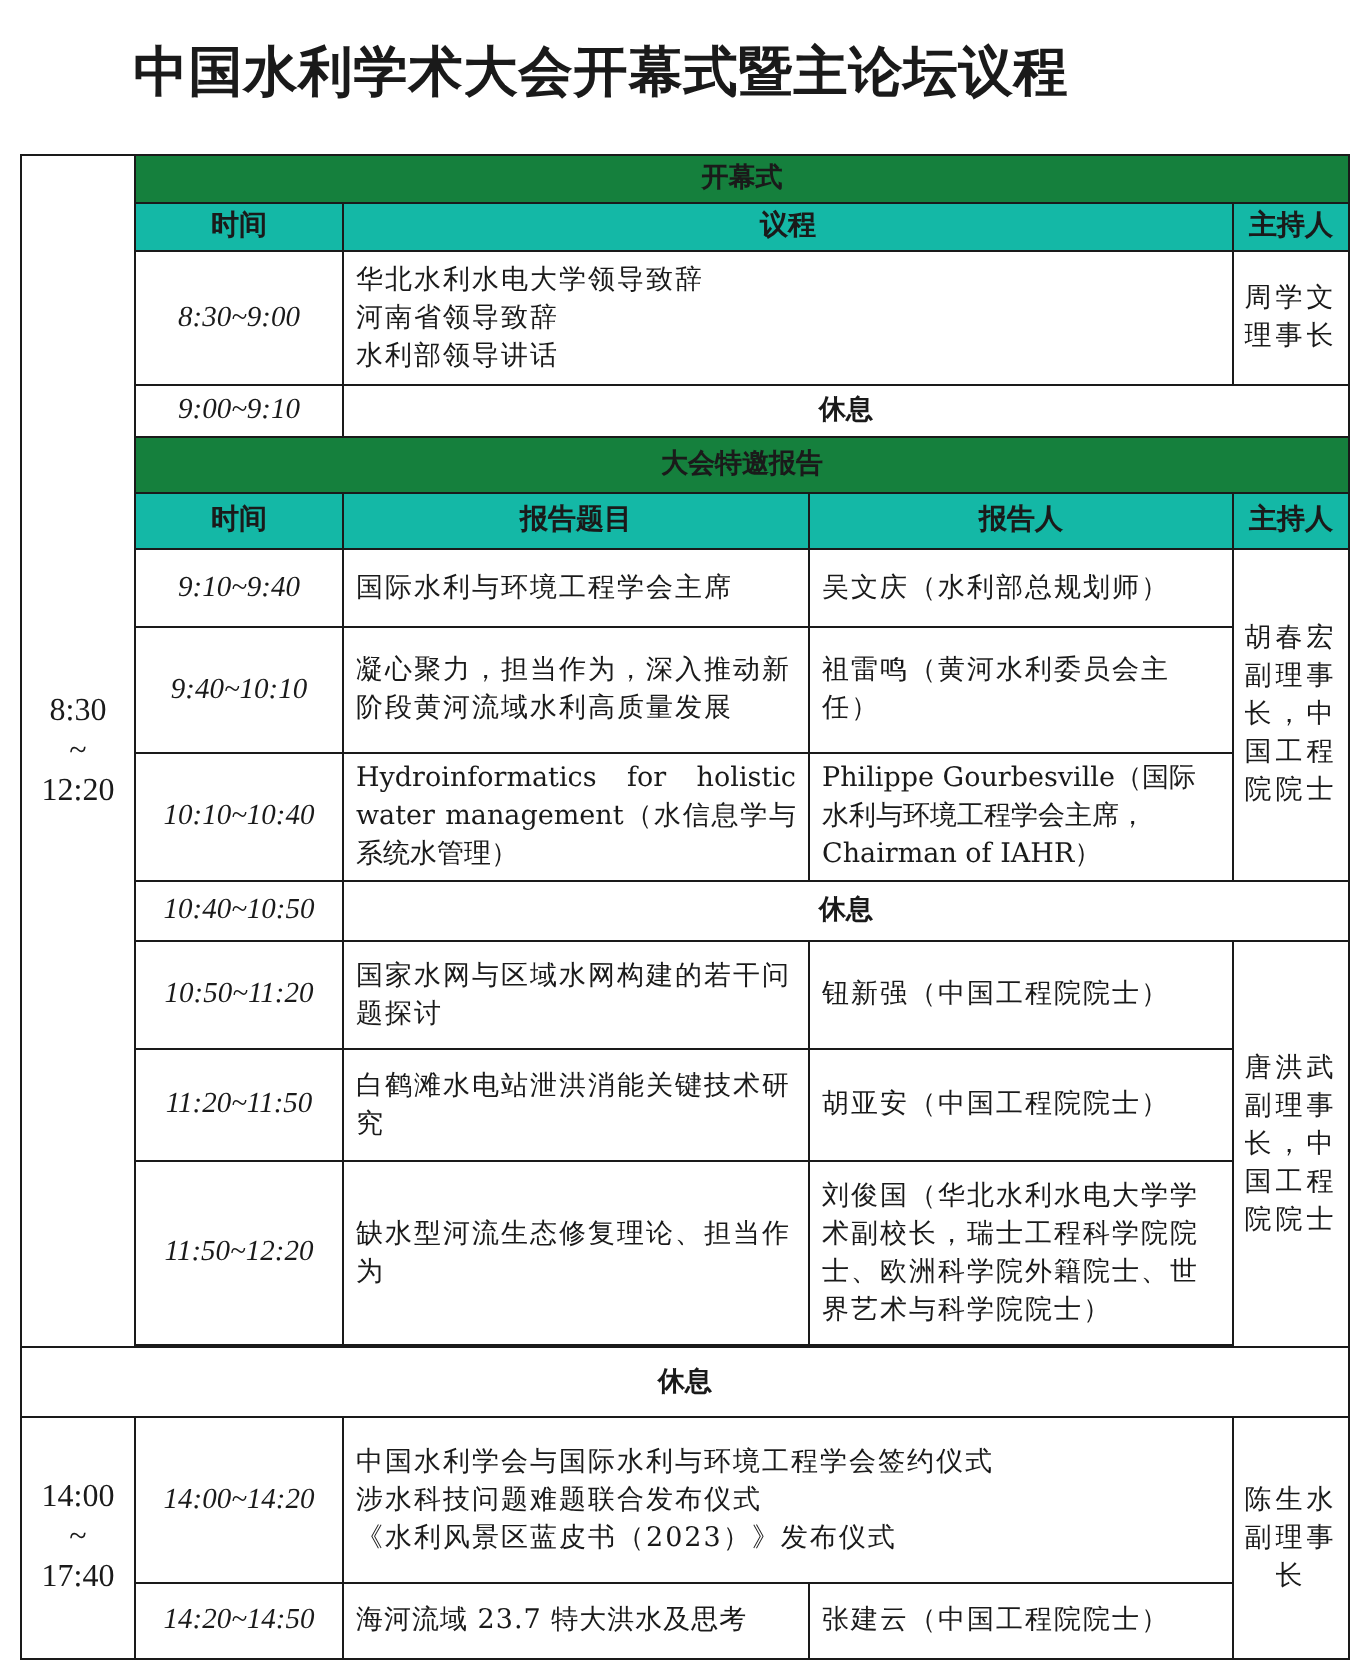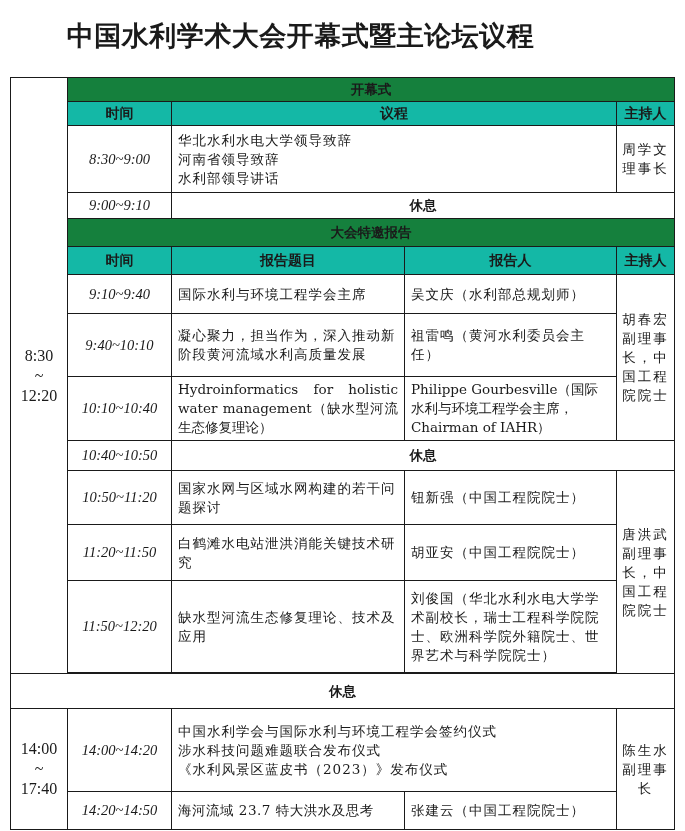--- a/index.html
+++ b/index.html
@@ -77,41 +77,41 @@
       <td class="txt">吴文庆（水利部总规划师）</td>
       <td rowspan="3" class="host">胡春宏副理事长，中国工程院院士</td>
     </tr>
     <tr style="height:63px">
       <td class="time">9:40~10:10</td>
       <td class="txt">凝心聚力，担当作为，深入推动新阶段黄河流域水利高质量发展</td>
       <td class="txt">祖雷鸣（黄河水利委员会主任）</td>
     </tr>
     <tr style="height:64px">
       <td class="time">10:10~10:40</td>
-      <td class="txt just" style="letter-spacing:0">Hydroinformatics for holistic water management（缺水型河流生态修复理论）</td>
+      <td class="txt just" style="letter-spacing:0">Hydroinformatics for holistic water management（水信息学与系统水管理）</td>
       <td class="txt" style="letter-spacing:0">Philippe Gourbesville（国际水利与环境工程学会主席，Chairman of IAHR）</td>
     </tr>
     <tr style="height:30px">
       <td class="time">10:40~10:50</td>
       <td colspan="3" class="brk">休息</td>
     </tr>
     <tr style="height:54px">
       <td class="time">10:50~11:20</td>
       <td class="txt">国家水网与区域水网构建的若干问题探讨</td>
       <td class="txt">钮新强（中国工程院院士）</td>
       <td rowspan="4" class="host">唐洪武副理事长，中国工程院院士</td>
     </tr>
     <tr style="height:56px">
       <td class="time">11:20~11:50</td>
       <td class="txt">白鹤滩水电站泄洪消能关键技术研究</td>
       <td class="txt">胡亚安（中国工程院院士）</td>
     </tr>
     <tr style="height:92px">
       <td class="time">11:50~12:20</td>
-      <td class="txt">缺水型河流生态修复理论、技术及应用</td>
+      <td class="txt">缺水型河流生态修复理论、担当作为</td>
       <td class="txt">刘俊国（华北水利水电大学学术副校长，瑞士工程科学院院士、欧洲科学院外籍院士、世界艺术与科学院院士）</td>
     </tr>
     <tr style="height:0px">
         <td colspan="3" style="border:none;padding:0;height:0"></td>
       </tr>
 
     <tr style="height:35px">
       <td colspan="5" class="brk">休息</td>
     </tr>
 

